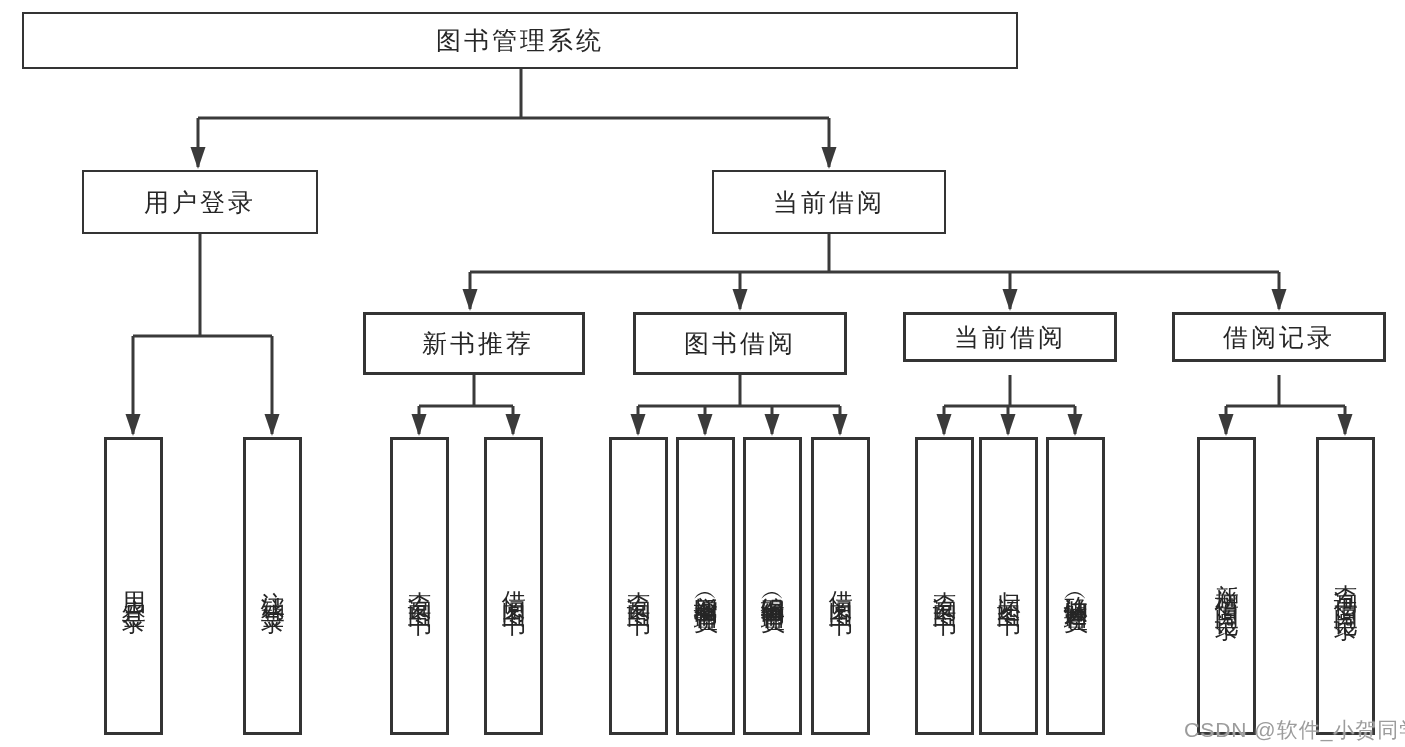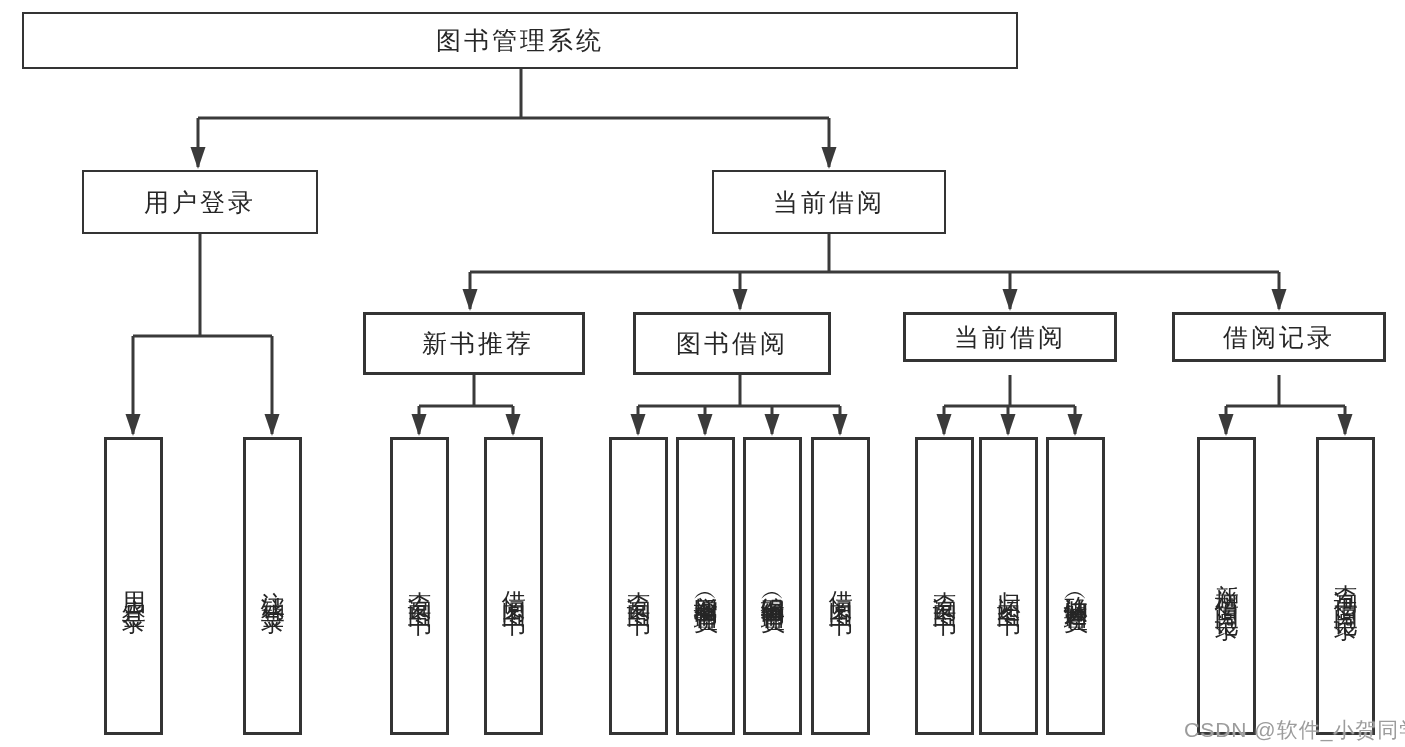--- a/index.html
+++ b/index.html
@@ -81,21 +81,21 @@
   <div class="hbox" style="left:82px;top:170px;width:236px;height:64px;">
     <span>用户登录</span>
   </div>
   <div class="hbox" style="left:712px;top:170px;width:234px;height:64px;">
     <span>当前借阅</span>
   </div>
 
   <div class="hbox l3" style="left:363px;top:312px;width:222px;height:63px;padding-left:8px;">
     <span>新书推荐</span>
   </div>
-  <div class="hbox l3" style="left:633px;top:312px;width:198px;height:63px;">
+  <div class="hbox l3" style="left:633px;top:312px;width:214px;height:63px;">
     <span>图书借阅</span>
   </div>
   <div class="hbox l3" style="left:903px;top:312px;width:214px;height:50px;">
     <span>当前借阅</span>
   </div>
   <div class="hbox l3" style="left:1172px;top:312px;width:214px;height:50px;">
     <span>借阅记录</span>
   </div>
 
   <div class="vbox" style="left:104px;">

